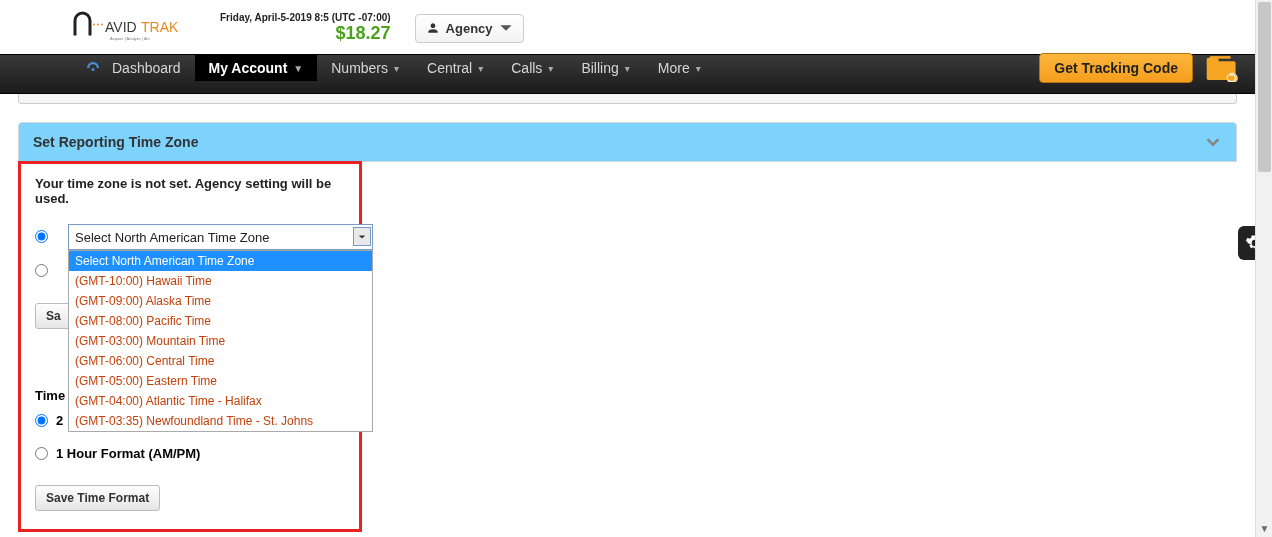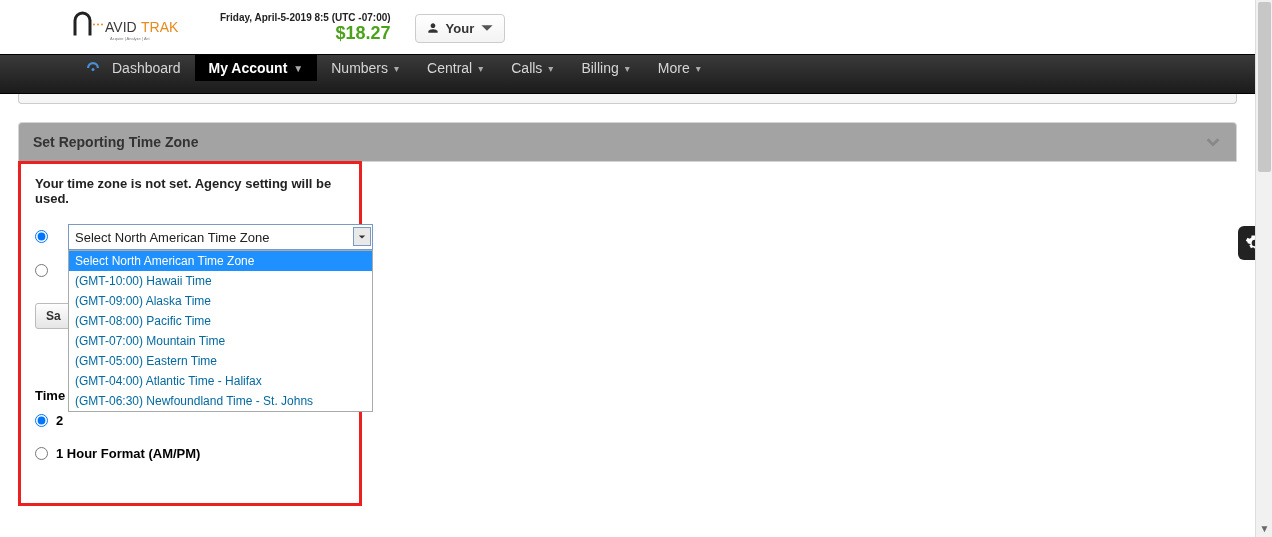--- a/index.html
+++ b/index.html
@@ -29,34 +29,34 @@
   .nav-item.active { background:#000; color:#fff; font-weight:bold; }
   .nav-item .dash-icon { margin-right:6px; }
   .nav-item .small-caret { font-size:10px; margin-left:2px; color:#aaa; }
   .nav-right { margin-left:auto; display:flex; align-items:center; gap:8px; }
   .tracking-btn { background:linear-gradient(#fdb63b,#f59d1c); border:1px solid #b67315; border-radius:4px; color:#222; font-weight:bold; font-size:14px; padding:6px 14px; cursor:pointer; }
   .folder-icon { width:34px; height:28px; position:relative; margin-left:4px;}
   
   .page-inner{ padding:0 18px 40px 18px; }
   .prev-bar { height:10px; background:#f5f5f5; border:1px solid #ccc; border-top:0; border-radius:0 0 4px 4px; margin-bottom:18px;}
   
-  .section-title-bar { background:#a3a3a3; border:1px solid #d4d4d4; border-radius:4px 4px 0 0; padding:10px 14px; display:flex; align-items:center; justify-content:space-between; }
+  .section-title-bar { background:#7dd3fc; border:1px solid #d4d4d4; border-radius:4px 4px 0 0; padding:10px 14px; display:flex; align-items:center; justify-content:space-between; }
   .section-title { font-weight:bold; font-size:14px; color:#333; }
   .chevron { width:18px; height:18px; }
 
   .content-zone { position:relative; }
   .highlight-box { border:3px solid #eb2020; padding:12px 14px 18px 14px; width:344px; margin-top:-1px; }
   .note { font-weight:bold; font-size:13px; color:#222; margin-bottom:18px; }
   .tz-row { display:flex; align-items:flex-start; gap:20px; margin-bottom:8px; position:relative;}
   .radio { margin-top:6px; }
   .select-box { position:relative; width:305px; }
   .select-display { width:305px; height:26px; border:1px solid #7a9ac3; background:#fff; display:flex; align-items:center; padding:0 22px 0 6px; font-size:13px; color:#222; cursor:pointer;}
   .select-arrow { position:absolute; right:2px; top:3px; width:18px; height:19px; background:#e9e9e9; border:1px solid #7a9ac3; display:flex; align-items:center; justify-content:center; cursor:pointer; }
   .dropdown { position:absolute; top:26px; left:0; width:305px; background:#fff; border:1px solid #aaa; font-size:12px; max-height:200px; overflow:auto; z-index:5;}
-  .dropdown-item { padding:3px 6px; color:#0369a1; cursor:pointer;}
+  .dropdown-item { padding:3px 6px; color:#c2410c; cursor:pointer;}
   .dropdown-item.selected { background:#1e90ff; color:#fff; }
 
   .radio-row2 { display:flex; align-items:center; gap:20px; margin-top:0px; margin-bottom:6px;}
   .save-btn { background:linear-gradient(#fefefe,#e5e5e5); border:1px solid #bbb; border-radius:3px; padding:5px 10px; font-weight:bold; font-size:12px; color:#333; cursor:pointer; margin-top:20px;}
   
   .tf-heading-covered { font-weight:bold; font-size:13px; margin-top:59px; margin-bottom:10px; }
   .radio-line { display:flex; align-items:center; gap:8px; font-weight:bold; font-size:13px; margin-bottom:18px; }
   .radio-line input{ margin:0; }
   
   .gear-tab { position:absolute; right:0; top:226px; width:34px; height:34px; background:#222; border-radius:6px 0 0 6px; display:flex; align-items:center; justify-content:center; cursor:pointer; }
@@ -85,21 +85,21 @@
     </div>
     <div class="header-right">
       <div class="status">
         <div class="date">Friday, April-5-2019 8:5 (UTC -07:00)</div>
         <div class="balance">$18.27</div>
       </div>
       <div class="user-btn">
         <svg viewBox="0 0 24 24">
             <path fill="#333" d="M12 12c2.2 0 4-1.8 4-4s-1.8-4-4-4-4 1.8-4 4 1.8 4 4 4zm0 2c-2.7 0-8 1.3-8 4v2h16v-2c0-2.7-5.3-4-8-4z"></path>
           </svg>
-        <span>Your</span>
+        <span>Agency</span>
         <svg class="caret-down" viewBox="0 0 10 10">
             <path d="M1 3 l4 4 4-4z" fill="#555"></path>
           </svg>
       </div>
     </div>
   </div>
 
   <div class="nav">
     <div class="nav-item">
       <svg class="dash-icon" width="18" height="18" viewBox="0 0 24 24">
@@ -124,20 +124,34 @@
       <span>Calls</span>
         <span class="small-caret">▾</span>
     </div>
     <div class="nav-item">
       <span>Billing</span>
         <span class="small-caret">▾</span>
     </div>
     <div class="nav-item">
       <span>More</span>
         <span class="small-caret">▾</span>
+    </div>
+    <div class="nav-right">
+      <button class="tracking-btn">Get Tracking Code</button>
+      <div class="folder-icon">
+        <svg viewBox="0 0 40 32" width="34" height="28">
+            <rect x="2" y="8" width="34" height="22" fill="#f5a623" rx="2"></rect>
+            <rect x="2" y="4" width="14" height="8" fill="#f5a623" rx="2"></rect>
+            <rect x="6" y="2" width="24" height="3" fill="#f5a623"></rect>
+            <circle cx="32" cy="28" r="6" fill="#f5a623" stroke="#fff" stroke-width="1"></circle>
+            <path d="M30 28 l2 2 l3 -4" stroke="none" fill="none"></path>
+            <path d="M29 25 a4 4 0 1 1 0 6" fill="none" stroke="#fff" stroke-width="1.3"></path>
+            <path d="M29 31 l-1 1 l-1 -2 z" fill="#fff"></path>
+          </svg>
+      </div>
     </div>
   </div>
 
   <div class="page-inner">
     <div class="prev-bar"></div>
 
     <div class="section-title-bar">
       <span class="section-title">Set Reporting Time Zone</span>
       <svg class="chevron" viewBox="0 0 20 20">
           <path d="M4 7 l6 6 6-6" fill="none" stroke="#888" stroke-width="3"></path>
@@ -155,24 +169,25 @@
             <div class="select-arrow">
               <svg width="8" height="8" viewBox="0 0 10 10">
                   <path d="M1 3 l4 4 4-4z" fill="#333"></path>
                 </svg>
             </div>
             <div class="dropdown">
               <div class="dropdown-item selected">Select North American Time Zone</div>
               <div class="dropdown-item">(GMT-10:00) Hawaii Time</div>
               <div class="dropdown-item">(GMT-09:00) Alaska Time</div>
               <div class="dropdown-item">(GMT-08:00) Pacific Time</div>
-              <div class="dropdown-item">(GMT-07:00) Mountain Time</div>
+              <div class="dropdown-item">(GMT-03:00) Mountain Time</div>
+              <div class="dropdown-item">(GMT-06:00) Central Time</div>
               <div class="dropdown-item">(GMT-05:00) Eastern Time</div>
               <div class="dropdown-item">(GMT-04:00) Atlantic Time - Halifax</div>
-              <div class="dropdown-item">(GMT-06:30) Newfoundland Time - St. Johns</div>
+              <div class="dropdown-item">(GMT-03:35) Newfoundland Time - St. Johns</div>
             </div>
           </div>
         </div>
 
         <div class="radio-row2">
           <input type="radio" class="radio" style="">
         </div>
 
         <button class="save-btn" style="visibility:visible">Sa</button>
 
@@ -181,20 +196,21 @@
         <div class="radio-line">
           <input type="radio" checked="" style="">
           <span>2</span>
         </div>
 
         <div class="radio-line" style="margin-bottom:24px;">
           <input type="radio" style="">
           <span>1 Hour Format (AM/PM)</span>
         </div>
 
+        <button class="save-btn" style="margin-top:0">Save Time Format</button>
       </div>
     </div>
   </div>
 </div>
 
 <div class="gear-tab">
   <svg viewBox="0 0 24 24">
       <path d="M12 8a4 4 0 100 8 4 4 0 000-8zm9 4a7 7 0 01-.1 1.2l2.1 1.6-2 3.4-2.5-1a7 7 0 01-2 1.2l-.4 2.6h-4l-.4-2.6a7 7 0 01-2-1.2l-2.5 1-2-3.4 2.1-1.6A7 7 0 013 12a7 7 0 01.1-1.2L1 9.2l2-3.4 2.5 1a7 7 0 012-1.2L7.9 3h4l.4 2.6a7 7 0 012 1.2l2.5-1 2 3.4-2.1 1.6c.1.4.1.8.1 1.2z"></path>
     </svg>
 </div>

